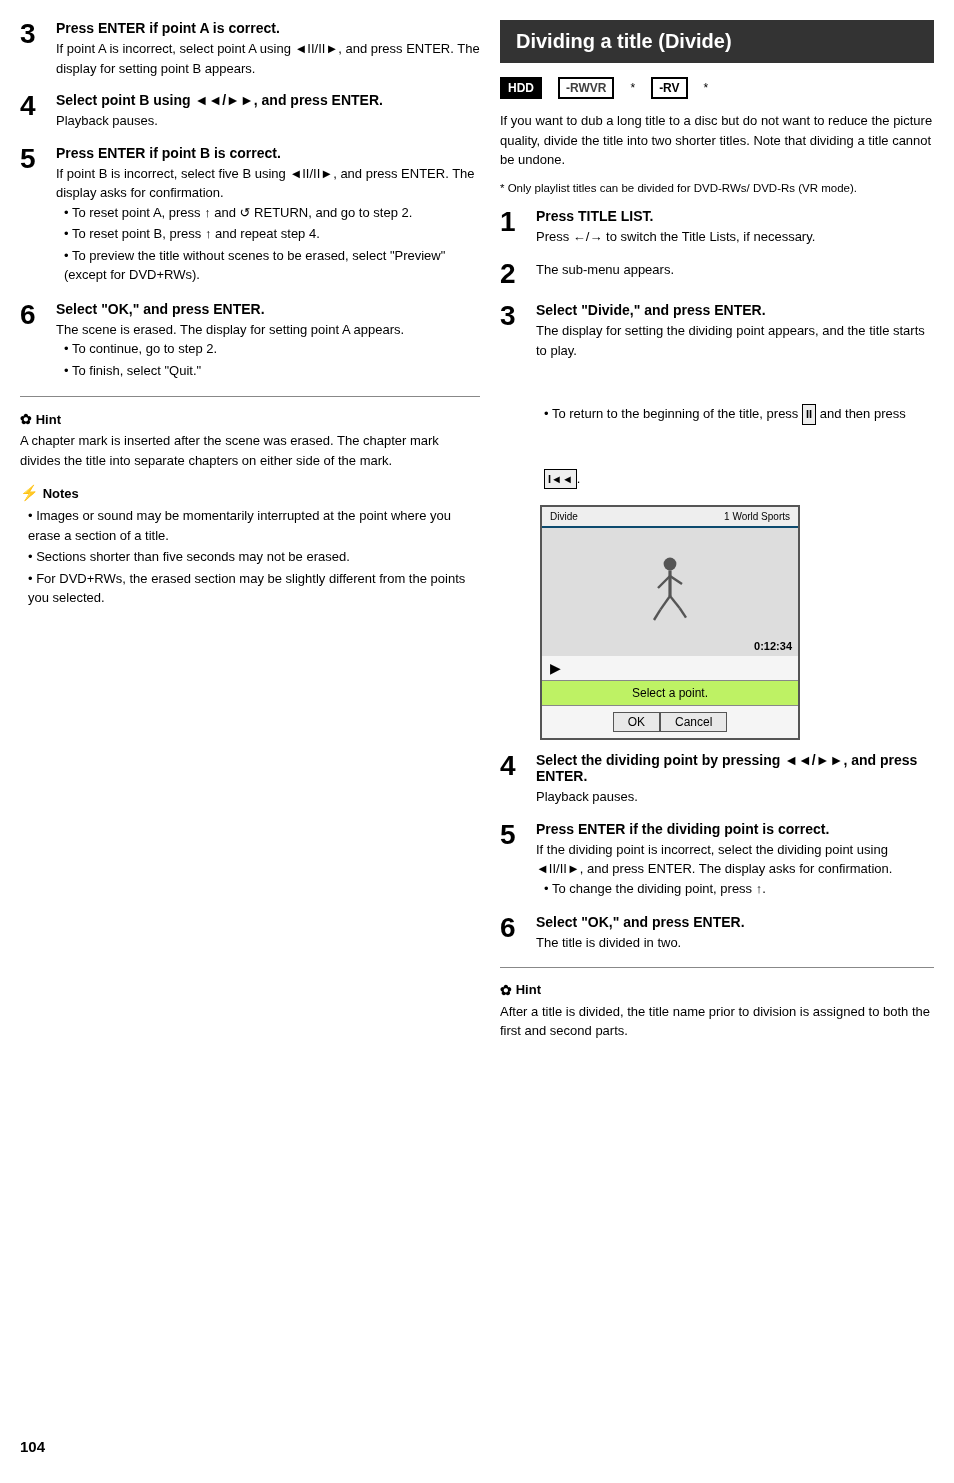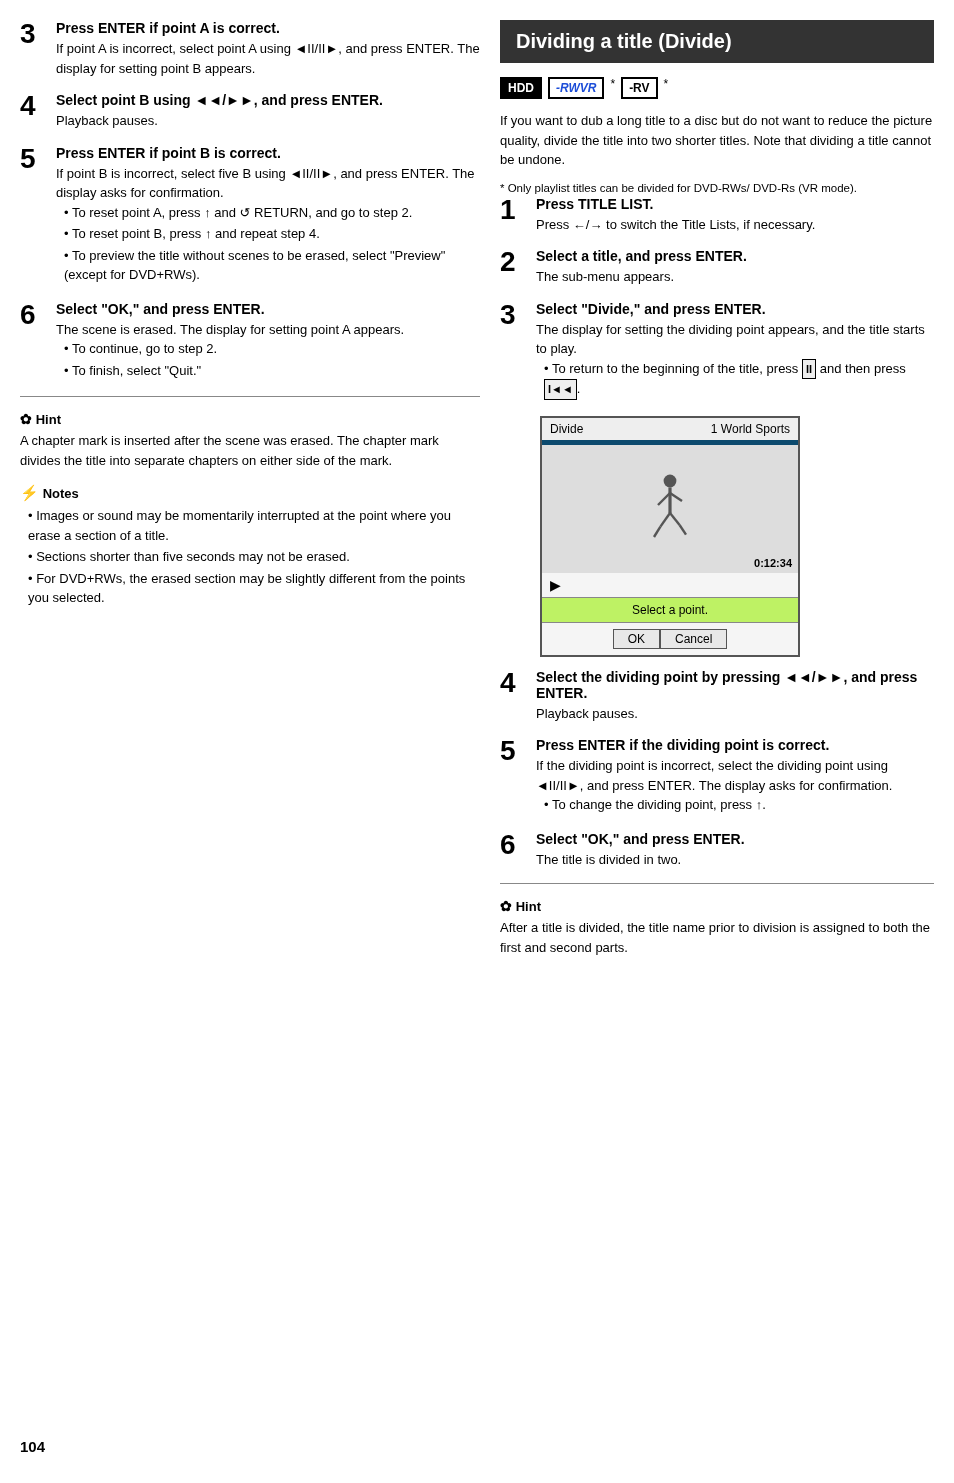--- a/index.html
+++ b/index.html
@@ -98,72 +98,71 @@
     .section-title-box {
       background: #333;
       color: #fff;
       font-size: 20px;
       font-weight: bold;
       padding: 10px 16px;
       margin-bottom: 14px;
     }
     .format-badges {
       display: flex;
-      gap: 6px;
-      align-items: flex-start;
+      gap: 16px;
+      align-items: center;
       margin-bottom: 12px;
     }
     .badge {
       border: 2px solid #000;
       font-weight: bold;
       font-size: 12px;
       padding: 2px 6px;
       line-height: 1.2;
     }
     .badge-hdd {
       background: #000;
       color: #fff;
     }
     .badge-rwvr {
       background: #fff;
-      color: #1d4ed8;
+      color: #404040;
       border-color: #000;
-      font-style: italic;
     }
     .badge-rv {
       background: #fff;
       color: #000;
       border-color: #000;
     }
     .footnote-mark {
       font-size: 12px;
     }
     .intro-text {
       font-size: 13px;
       line-height: 1.5;
       margin-bottom: 10px;
     }
     .footnote-text {
       font-size: 11.5px;
       line-height: 1.4;
-      margin-bottom: 0;
+      margin-bottom: 12px;
     }
     
     .divide-screen {
       border: 2px solid #555;
       width: 260px;
       margin: 12px 0 12px 40px;
       background: #fff;
     }
     .divide-screen-header {
       display: flex;
       justify-content: space-between;
       padding: 4px 8px;
-      font-size: 12px;
-      border-bottom: 5px solid #0c4a6e;
+      font-size: 10px;
+      border-bottom: 2px solid #0c4a6e;
       background: #eee;
     }
     .divide-screen-image {
       width: 100%;
       height: 128px;
       background: #ddd;
       display: flex;
       align-items: center;
       justify-content: center;
       position: relative;
@@ -210,20 +209,21 @@
       font-size: 12px;
       background: #e8e8e8;
     }
     .inline-btn {
       border: 1px solid #000;
       padding: 1px 3px;
       font-size: 11px;
       background: #eee;
       display: inline-block;
       font-weight: bold;
+      margin-top: 44px;
     }
   </style>
 </head>
 <body>
 
 <div class="page" style="position:relative;">
 
   <div class="left-col">
 
     <div class="step-block">
@@ -311,21 +311,20 @@
       <div class="step-number">1</div>
       <div class="step-content">
         <div class="step-title">Press TITLE LIST.</div>
         <div class="step-body">Press ←/→ to switch the Title Lists, if necessary.</div>
       </div>
     </div>
 
     <div class="step-block">
       <div class="step-number">2</div>
       <div class="step-content">
-        <div class="step-title">Select a title, and press ENTER.</div>
         <div class="step-body">The sub-menu appears.</div>
       </div>
     </div>
 
     <div class="step-block">
       <div class="step-number">3</div>
       <div class="step-content">
         <div class="step-title">Select "Divide," and press ENTER.</div>
         <div class="step-body">The display for setting the dividing point appears, and the title starts to play.</div>
         <ul class="bullet-list">

